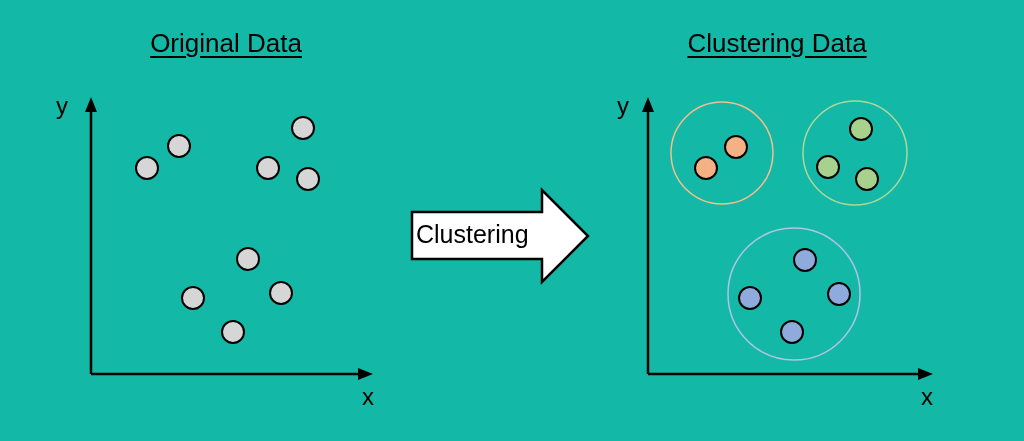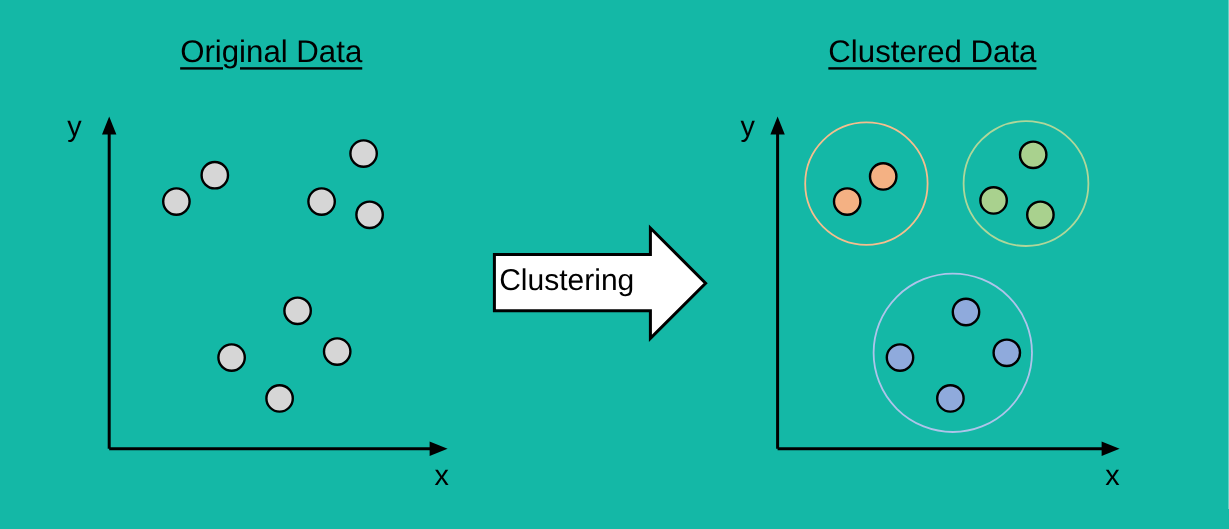--- a/index.html
+++ b/index.html
@@ -83,21 +83,21 @@
         <circle cx="794" cy="294" r="66" fill="none" stroke="#AEC4EA" stroke-width="1.5"></circle>
         <circle cx="805" cy="260" r="11" fill="#8FAADC" stroke="#000000" stroke-width="2"></circle>
         <circle cx="750" cy="298" r="11" fill="#8FAADC" stroke="#000000" stroke-width="2"></circle>
         <circle cx="839" cy="294" r="11" fill="#8FAADC" stroke="#000000" stroke-width="2"></circle>
         <circle cx="792" cy="332" r="11" fill="#8FAADC" stroke="#000000" stroke-width="2"></circle>
       </g>
   </svg>
 
   <div class="panel-title" id="title-original">Original Data</div>
 
-  <div class="panel-title" id="title-clustered">Clustered Data</div>
+  <div class="panel-title" id="title-clustered">Clustering Data</div>
 
   <div class="axis-label" id="ylabel-left">y</div>
 
   <div class="axis-label" id="xlabel-left">x</div>
 
   <div class="axis-label" id="ylabel-right">y</div>
 
   <div class="axis-label" id="xlabel-right">x</div>
 
   <div id="arrow-label">Clustering</div>

